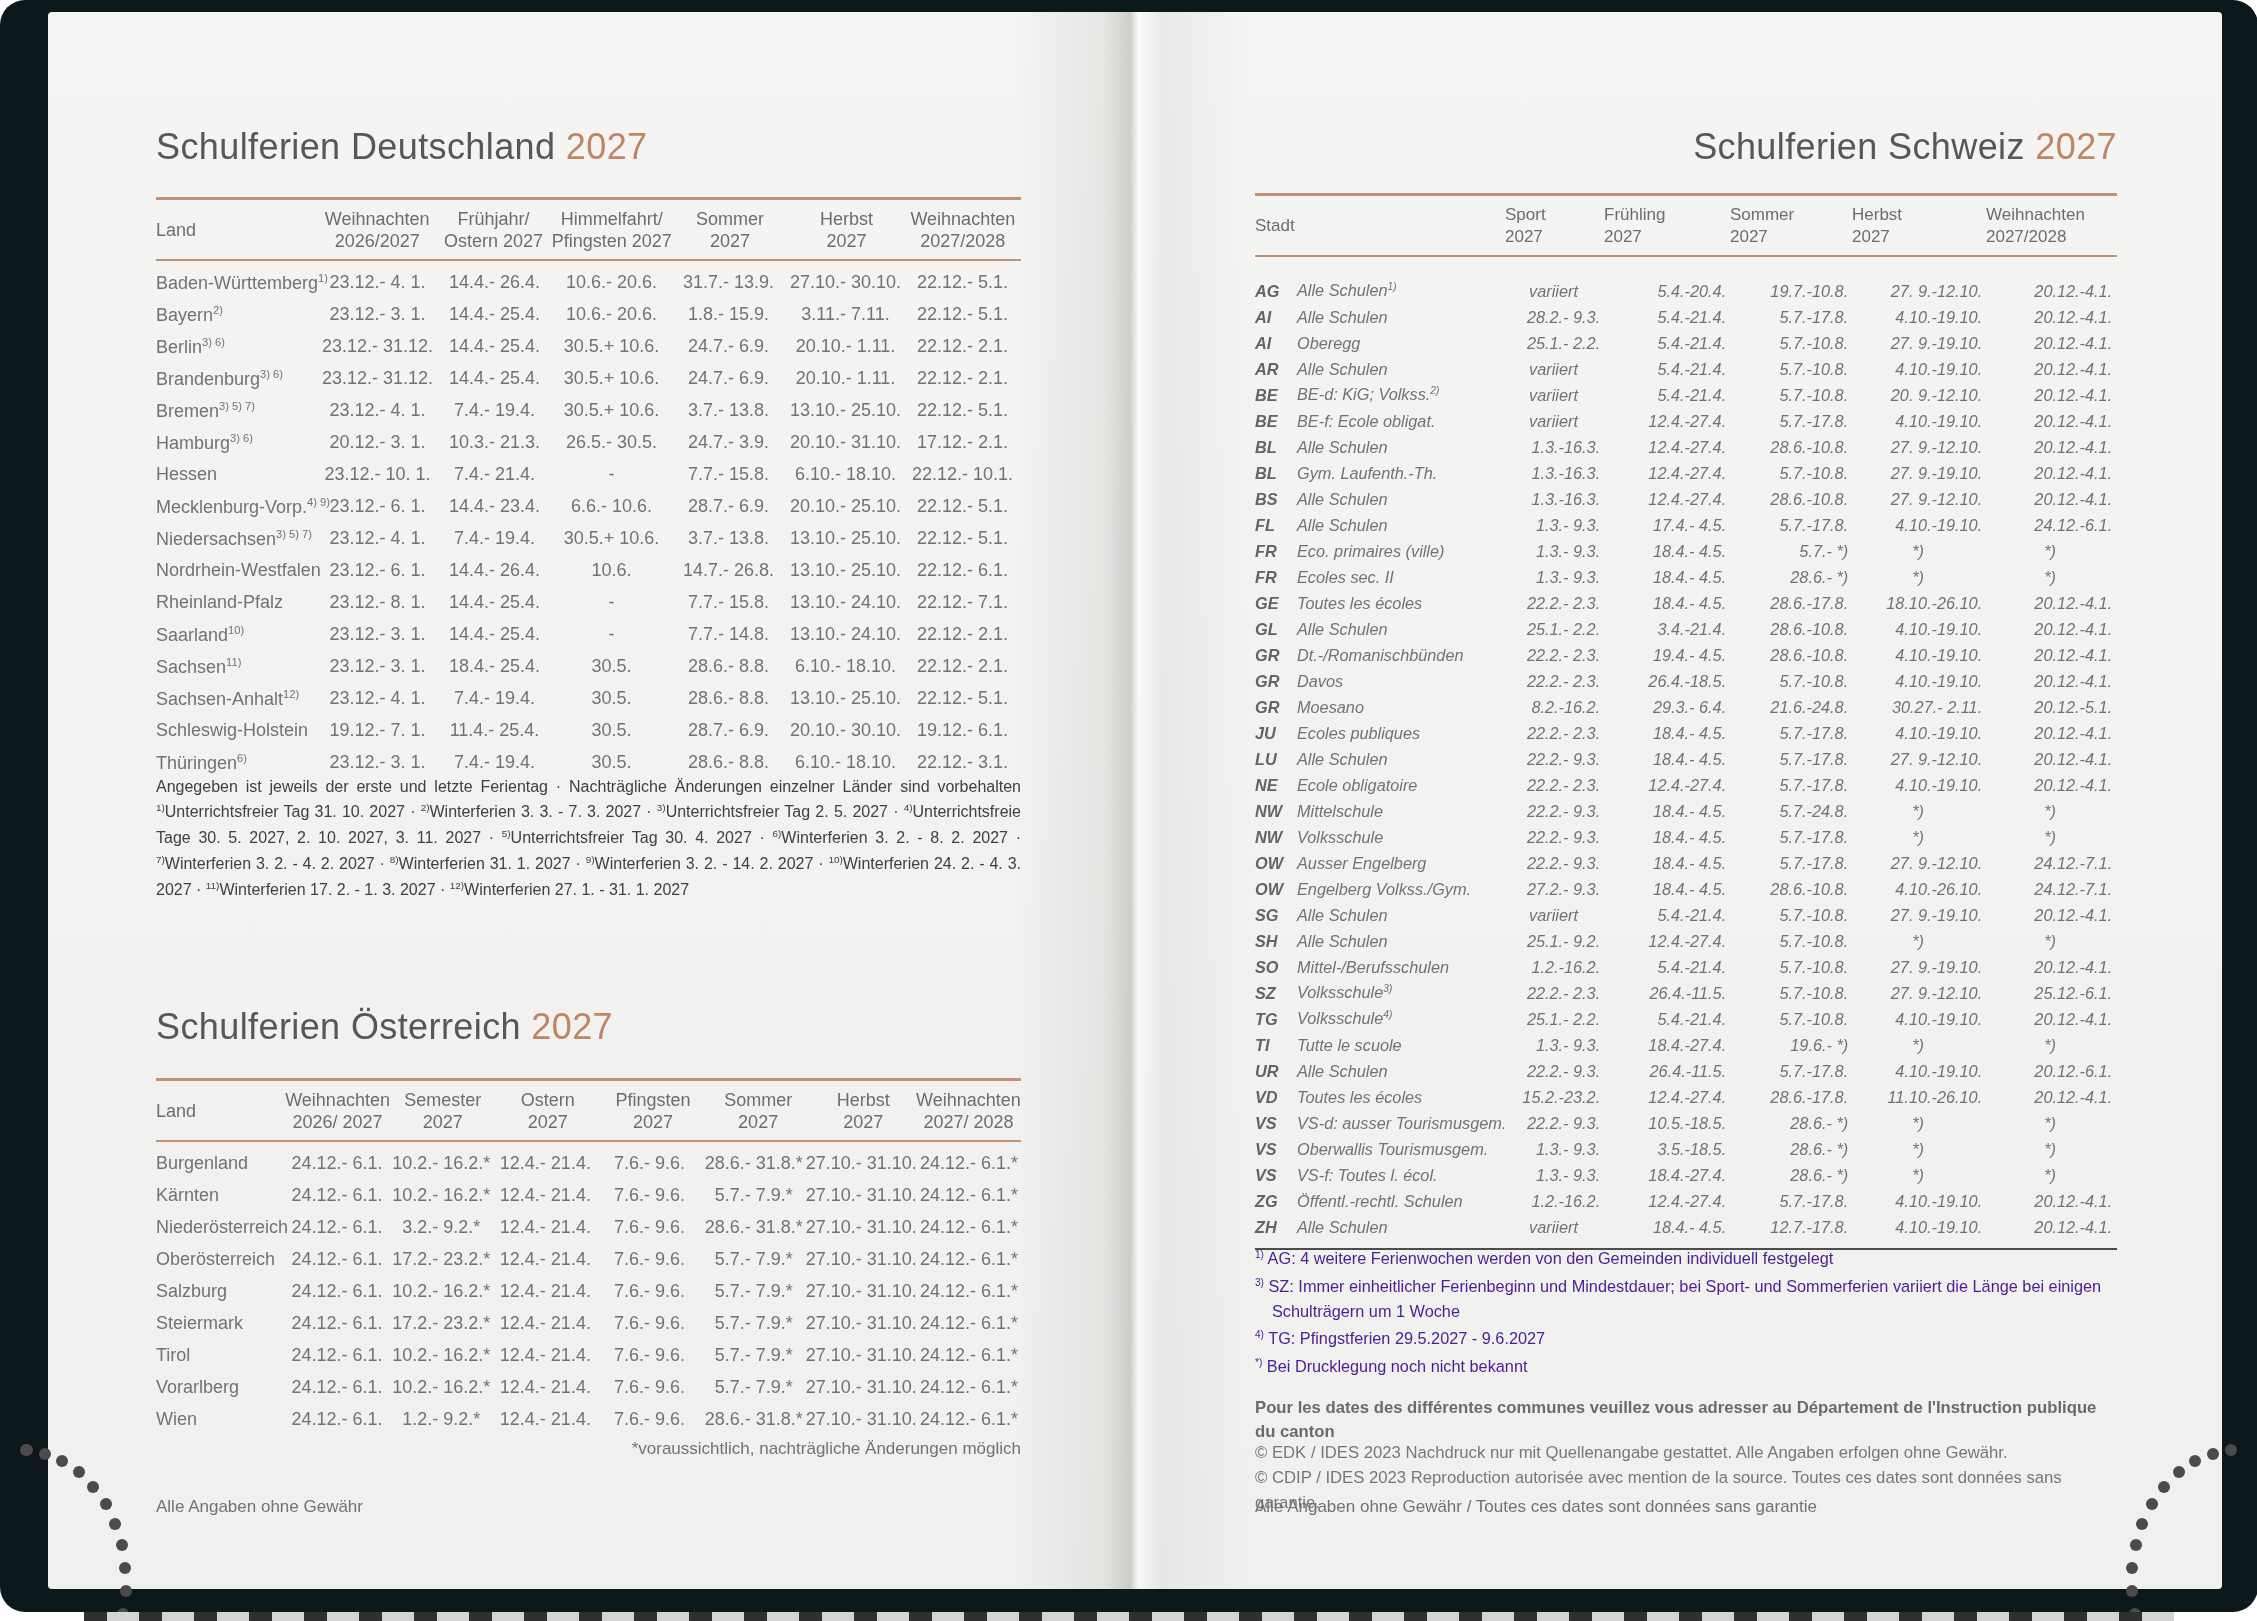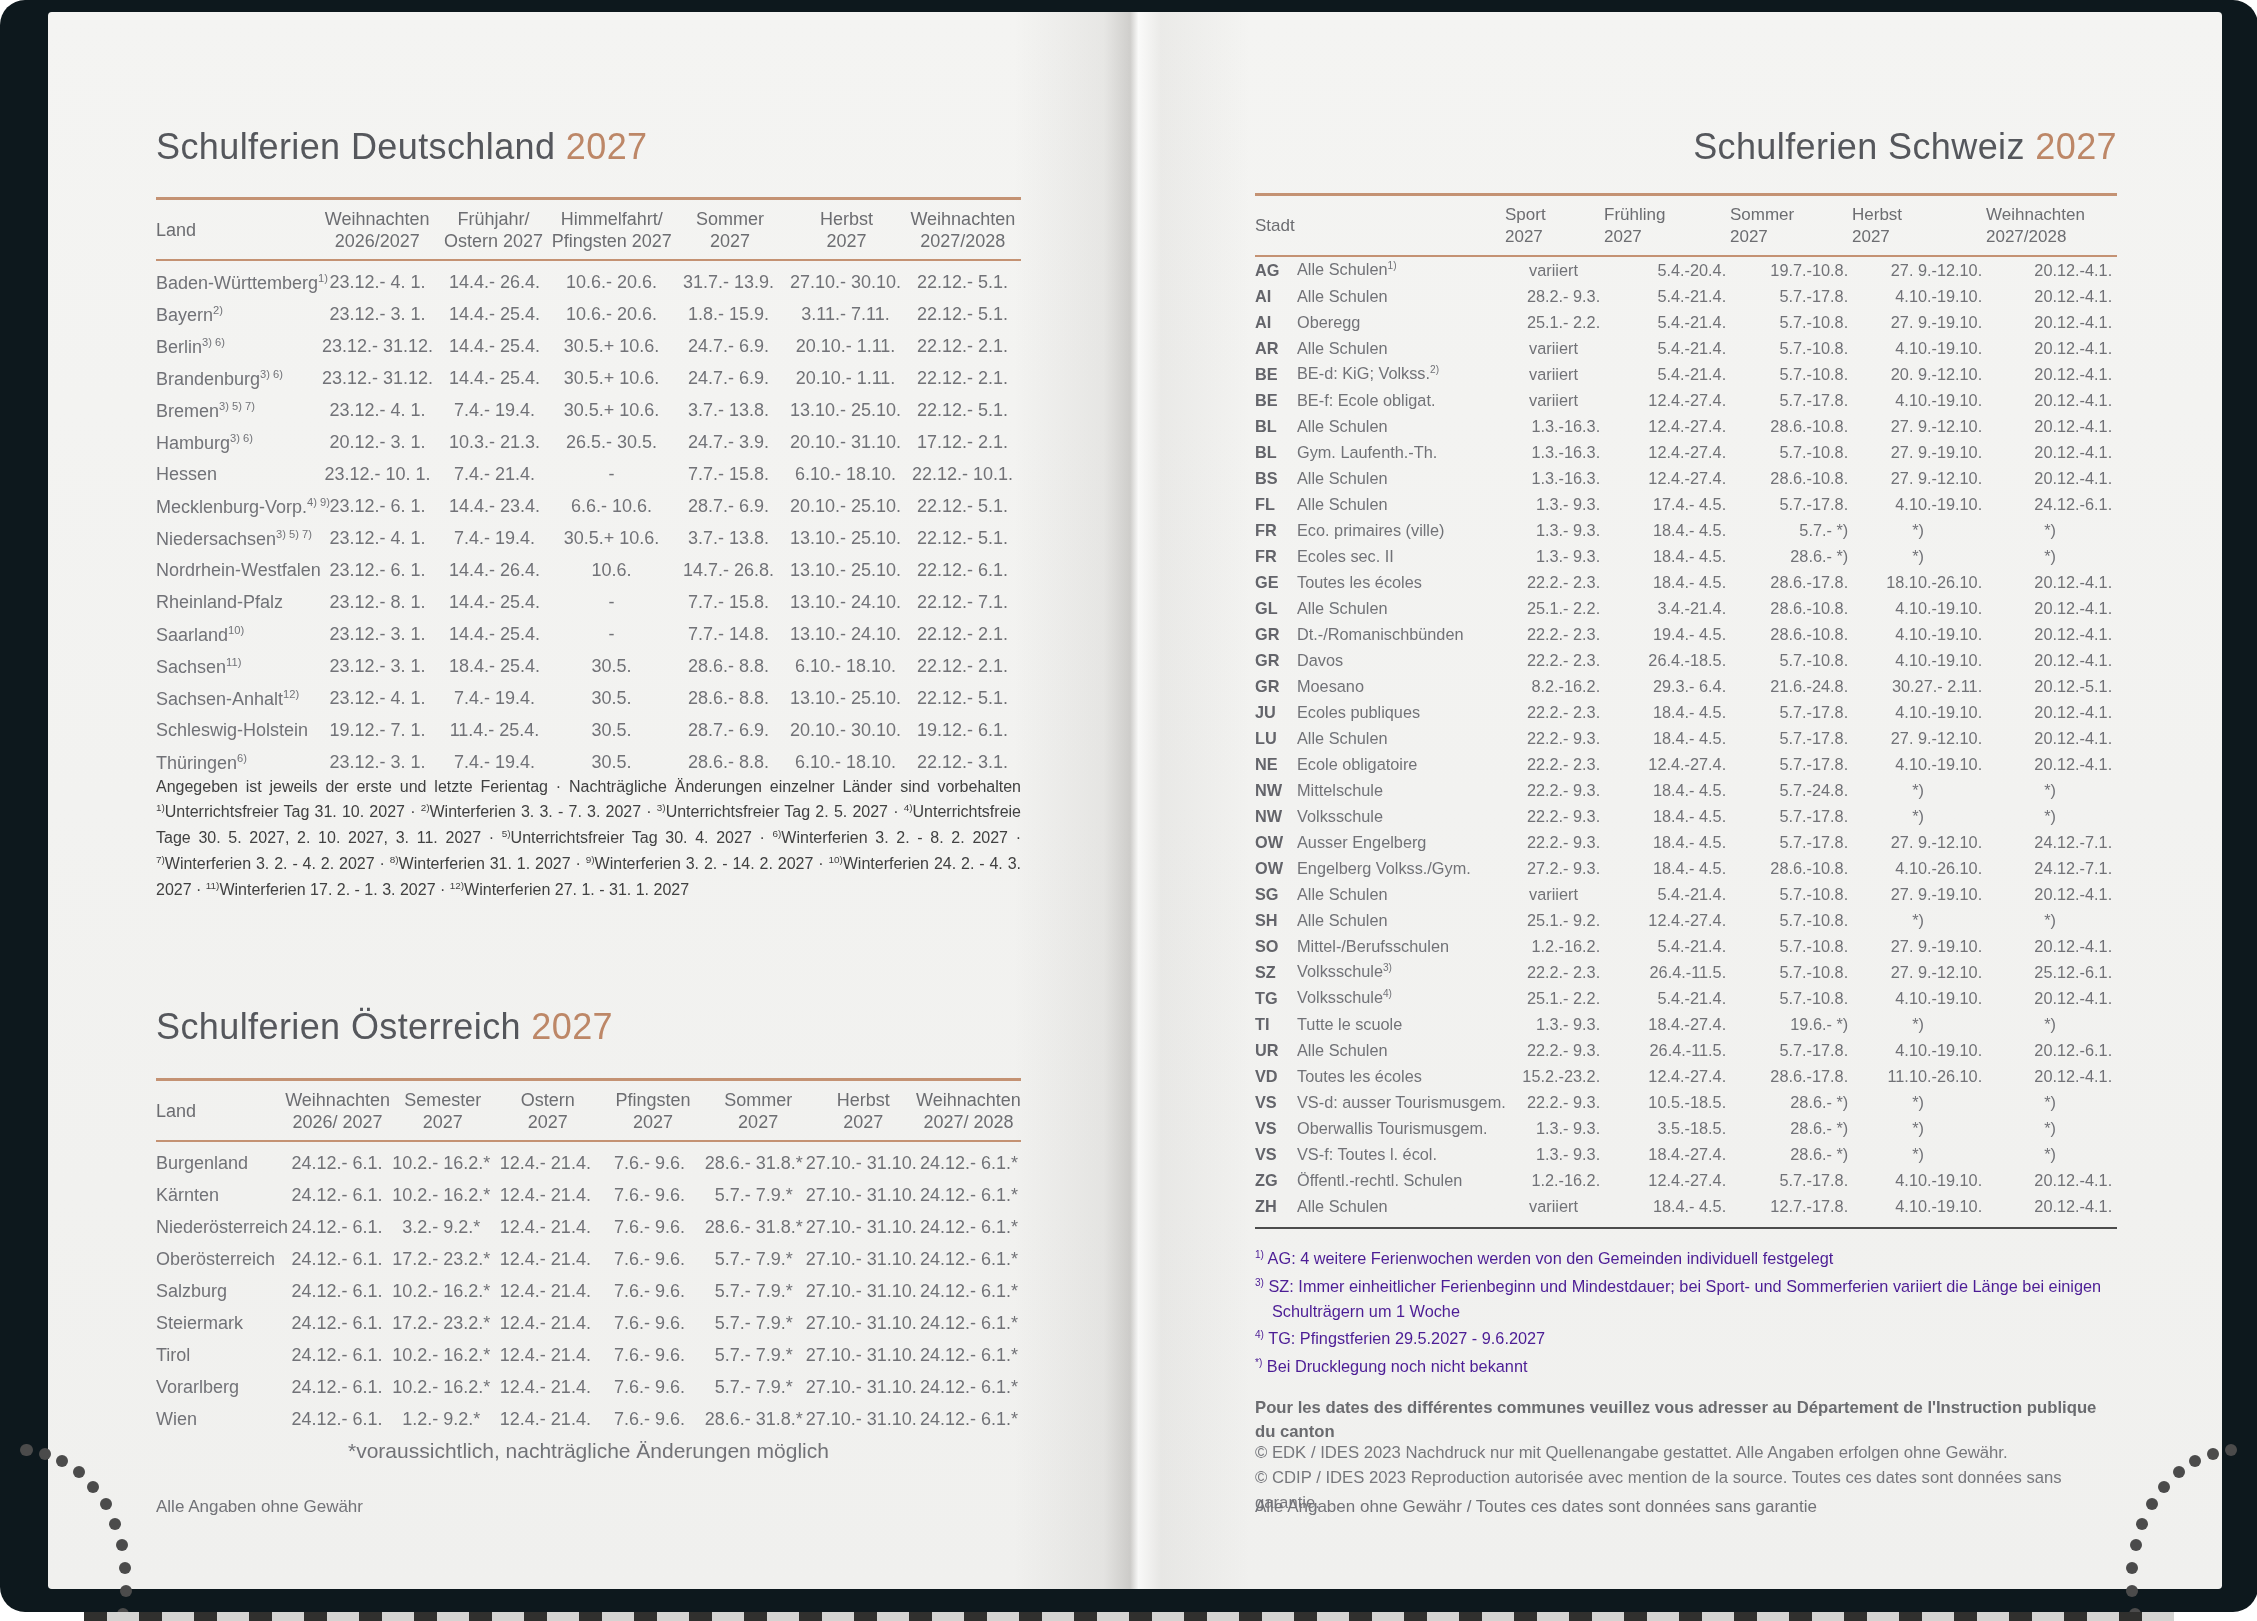--- a/index.html
+++ b/index.html
@@ -27,21 +27,21 @@
   .body{padding-top:5.7px;}
   .trow{display:grid;align-items:center;font-size:18px;color:#717277;}
   .de .head,.de .trow{grid-template-columns:163px repeat(6,1fr);}
   .at .head,.at .trow{grid-template-columns:129px repeat(7,1fr);}
   .de .trow,.at .trow{height:32px;}
   .land{text-align:left;white-space:nowrap;}
   .cell{text-align:center;white-space:nowrap;}
   sup{font-size:.62em;}
   .de-notes{font-size:16px;line-height:21.4px;color:#404040;text-align:justify;}
   .note-first{text-align:justify;text-align-last:justify;}
-  .at-note{font-size:21px;color:#717277;text-align:center;}
+  .at-note{font-size:17px;color:#717277;text-align:right;}
   .pfoot{font-size:17px;color:#717277;}
   
   .ch .head,.ch .trow{grid-template-columns:42px 208px 99px 126px 122px 134px 130px;}
   .ch .trow{height:26px;font-size:16.3px;}
   .ch .hc{text-align:left;font-size:17px;}
   .canton{font-weight:bold;color:#63646a;text-align:left;}
   .school{text-align:left;white-space:nowrap;}
   .d{text-align:right;padding-right:3.8px;white-space:nowrap;}
   .d.la{text-align:center;padding-left:1.9px;}
   .ch-notes{font-size:16.3px;line-height:24.4px;color:#4c1d95;}
@@ -414,21 +414,21 @@
         <div class="hc">
           <div>Herbst</div>
           <div>2027</div>
         </div>
         <div class="hc">
           <div>Weihnachten</div>
           <div>2027/2028</div>
         </div>
       </div>
     <div class="rule thin"></div>
-    <div class="body" style="padding-top:0;">
+    <div class="body" style="padding-top:21px;font-style:italic;">
         <div class="trow">
           <div class="canton">AG</div>
           <div class="school">Alle Schulen<sup>1)</sup></div>
           <div class="d la">variiert</div>
           <div class="d">5.4.-20.4.</div>
           <div class="d">19.7.-10.8.</div>
           <div class="d">27. 9.-12.10.</div>
           <div class="d">20.12.-4.1.</div>
         </div>
         <div class="trow">

